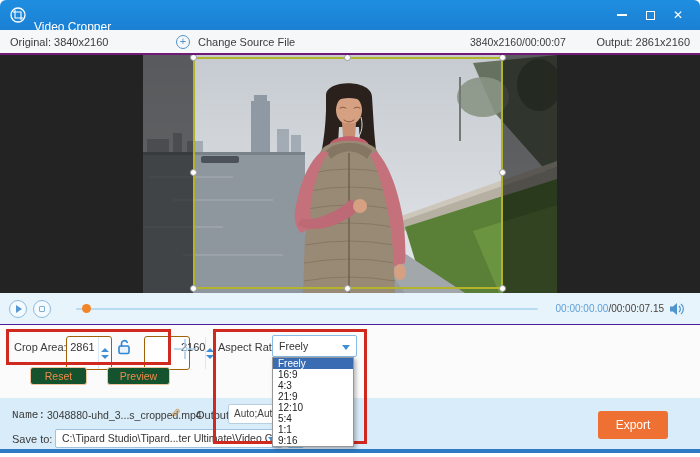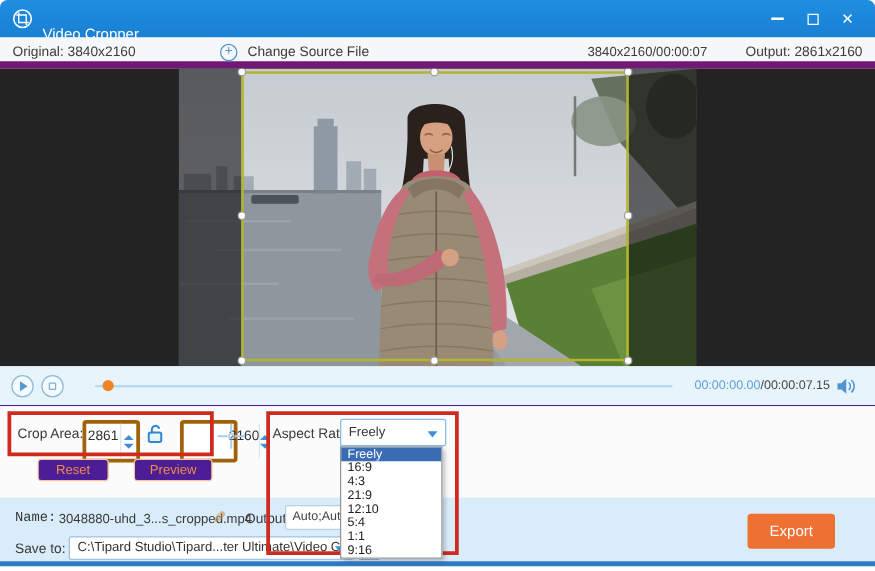--- a/index.html
+++ b/index.html
@@ -10,21 +10,21 @@
   .titlebar { position:absolute; left:0; top:0; width:700px; height:30px;
     background:linear-gradient(#1f8ee0,#1a80d4); border-radius:6px 6px 0 0; }
   .app-icon { position:absolute; left:10px; top:7px; width:16px; height:16px; }
   .win-title { position:absolute; left:34px; top:20px; color:#fff; font-size:12px; }
   .win-btn { position:absolute; top:6px; width:24px; height:18px; display:flex; align-items:center; justify-content:center; color:#fff; font-size:12px; cursor:default; }
   .btn-min { right:66px; } .btn-max { right:38px; } .btn-close { right:10px; }
   .min-bar { width:10px; height:2px; background:#fff; }
   .max-box { width:9px; height:9px; border:1.5px solid #fff; }
 
   
-  .infobar { position:absolute; left:0; top:30px; width:700px; height:25px; background:#f6f7f8; border-bottom:6px solid #701a75; font-size:11px; color:#3c3c3c; }
+  .infobar { position:absolute; left:0; top:30px; width:700px; height:25px; background:#f6f7f8; border-bottom:2px solid #701a75; font-size:11px; color:#3c3c3c; }
   .infobar span { position:absolute; top:6px; white-space:nowrap; }
   .lbl-original { left:10px; }
   .plus-circle { position:absolute; left:176px; top:5px; width:14px; height:14px; border:1.3px solid #4e94cf; border-radius:50%; color:#4e94cf; font-size:11px; line-height:11px; text-align:center; }
   .lbl-source { left:198px; cursor:pointer; }
   .lbl-filename { left:300px; font-size:10.5px; }
   .lbl-fileres { left:430px; font-size:10.5px;padding-left:40px; }
   .lbl-output { right:10px; left:auto; }
 
   
   .stage { position:absolute; left:0; top:55px; width:700px; height:238px; background:#232323; overflow:hidden; }
@@ -47,35 +47,35 @@
   .track { position:absolute; left:76px; top:15px; width:462px; height:2px; background:#b7dbf1; border-radius:1px; cursor:pointer; }
   .thumb { position:absolute; left:82px; top:11px; width:9px; height:9px; border-radius:50%; background:#f08427; cursor:grab; }
   .timetxt { position:absolute; right:36px; top:10px; font-size:10px; color:#444; white-space:nowrap; }
   .timetxt .cur { color:#5ea0d8; }
   .vol { position:absolute; right:15px; top:9px; width:16px; height:14px; cursor:pointer; }
 
   
   .controls { position:absolute; left:0; top:325px; width:700px; height:73px; background:#fbfbfc; }
   .ctl-label { position:absolute; font-size:11px; color:#3a3a3a; }
   .lbl-croparea { left:14px; top:16px; }
-  .spin { position:absolute; top:11px; width:46px; height:34px; background:#fff; border:3px solid #a16207; border-radius:3px; display:flex; }
+  .spin { position:absolute; top:11px; width:46px; height:34px; background:#fff; border:1px solid #a16207; border-radius:3px; display:flex; }
   .spin-w { left:66px; } .spin-hh { left:144px;padding-left:36px; }
   .spin-val { flex:1; font-size:11px; color:#333; text-align:center; line-height:20px; }
   .spin-arrows { width:13px; border-left:1px solid #d7e9f7; display:flex; flex-direction:column; align-items:center; justify-content:center; gap:3px; }
   .arr-up { width:0; height:0; border-left:4px solid transparent; border-right:4px solid transparent; border-bottom:4px solid #3f8fd6; cursor:pointer; }
   .arr-dn { width:0; height:0; border-left:4px solid transparent; border-right:4px solid transparent; border-top:4px solid #3f8fd6; cursor:pointer; }
   .lock { position:absolute; left:117px; top:14px; width:14px; height:16px; cursor:pointer; }
   .crosshair { position:absolute; left:172px; top:12px; width:26px; height:24px; }
   .lbl-aspect { left:218px; top:16px; }
   .aspect-select { position:absolute; left:272px; top:10px; width:85px; height:22px; background:#fff; border:1px solid #86bce6; border-radius:2px; font-size:10.5px; color:#333; line-height:20px; padding-left:6px; cursor:pointer; }
   .dd-arrow { position:absolute; right:6px; top:9px; width:0; height:0; border-left:4px solid transparent; border-right:4px solid transparent; border-top:5px solid #3f8fd6; }
   .dd-list { position:absolute; left:272px; top:32px; width:82px; background:#fff; border:1px solid #979797; box-shadow:2px 2px 4px rgba(0,0,0,.28); z-index:60; }
   .dd-item { height:11px; line-height:11px; font-size:10px; color:#222; padding-left:5px; cursor:pointer; }
   .dd-selected { background:#3a6cb4; color:#fff; }
-  .obtn { position:absolute; top:42px; height:18px; background:#4c1d95; border:1px solid #f4c49c; border-radius:3px; color:#f08a4a; font-size:10.5px; text-align:center; line-height:16px; cursor:pointer; }
+  .obtn { position:absolute; top:42px; height:18px; background:#14532d; border:1px solid #f4c49c; border-radius:3px; color:#f08a4a; font-size:10.5px; text-align:center; line-height:16px; cursor:pointer; }
   .btn-reset { left:30px; width:57px; } .btn-preview { left:107px; width:63px; }
 
   
   .anno { position:absolute; border:3px solid #d02a20; z-index:40; pointer-events:none; }
   .anno-crop { left:6px; top:329px; width:165px; height:36px; }
   .anno-aspect { left:213px; top:329px; width:154px; height:115px; }
 
   
   .outputbar { position:absolute; left:0; top:398px; width:700px; height:51px; background:#d9ecf9; font-size:11px; color:#3a3a3a; }
   .outputbar .lbl { position:absolute; white-space:nowrap; }

